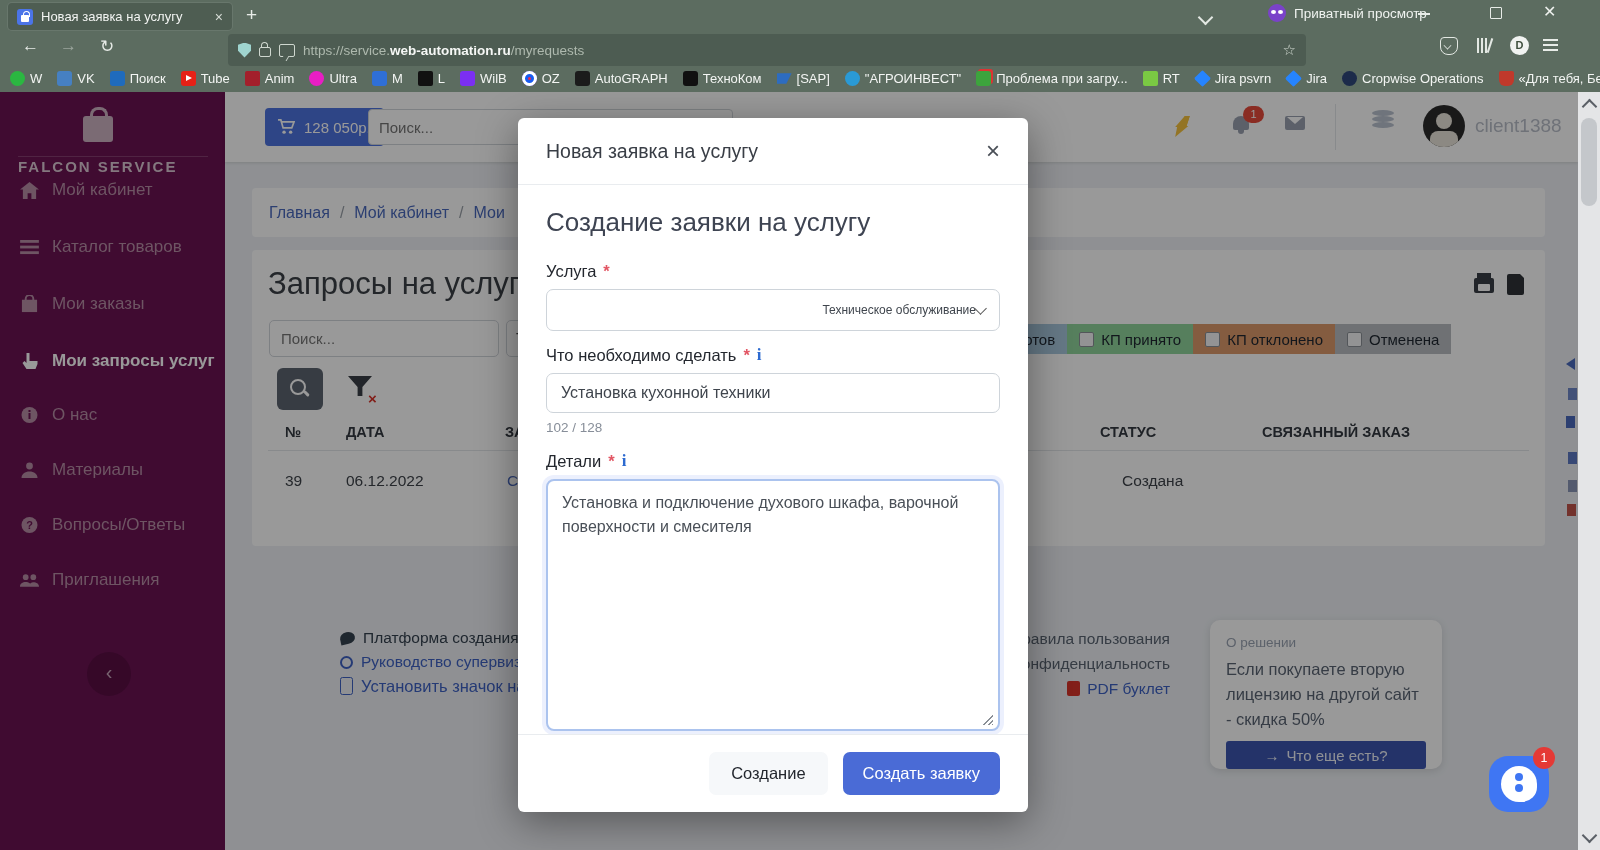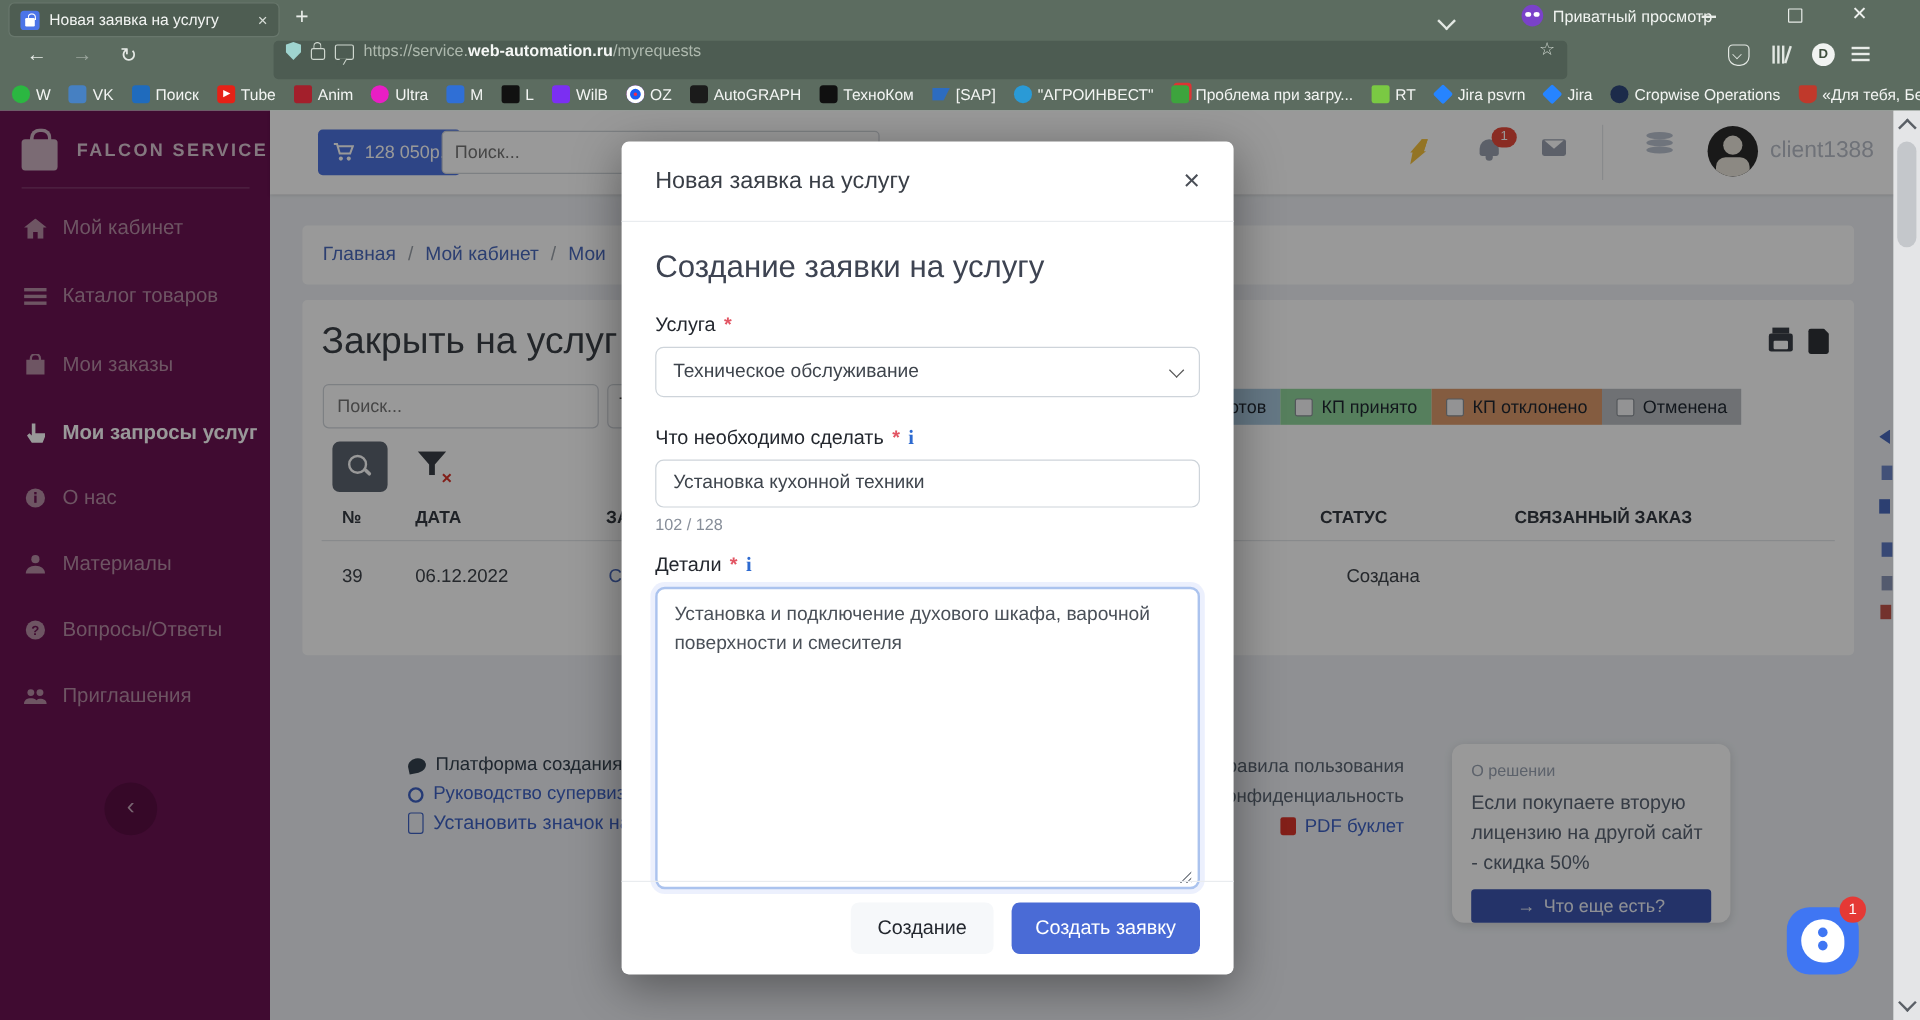--- a/index.html
+++ b/index.html
@@ -22,21 +22,21 @@
   .mask-icon{width:18px;height:18px;border-radius:50%;background:#7a42c9;position:relative;}
   .mask-icon:before{content:"";position:absolute;left:3px;top:6px;width:5px;height:4px;background:#fff;border-radius:50%;}
   .mask-icon:after{content:"";position:absolute;right:3px;top:6px;width:5px;height:4px;background:#fff;border-radius:50%;}
   .win-min{position:absolute;left:1418px;top:13px;width:12px;height:2px;background:#e8ece8;}
   .win-restore{position:absolute;left:1490px;top:7px;width:10px;height:10px;border:1.5px solid #e8ece8;border-radius:1px;}
   .win-close{position:absolute;left:1543px;top:2px;color:#eef1ee;font-size:16px;}
 
   .navbar{position:absolute;left:0;top:31px;width:1600px;height:34px;}
   .nav-glyph{position:absolute;top:5px;color:#e6eae6;font-size:17px;}
   .urlbar{position:absolute;left:228px;top:3px;width:1078px;height:28px;background:#4d5c52;border-radius:4px;
-          display:flex;align-items:flex-end;gap:8px;padding:16px 10px;box-sizing:border-box;}
+          display:flex;align-items:center;gap:8px;padding:16px 10px;box-sizing:border-box;}
   .url-text{font-size:13.5px;color:#aeb9ae;white-space:nowrap;flex:1;}
   .url-text b{color:#f5f7f5;font-weight:bold;}
   .star{margin-left:auto;color:#cfd7cf;font-size:15px;}
   .shield-ico{width:13px;height:15px;background:#9fd4cf;clip-path:polygon(50% 0,100% 15%,100% 55%,50% 100%,0 55%,0 15%);}
   .lock-ico{width:10px;height:8px;border:1.6px solid #cfd7cf;border-radius:2px;position:relative;margin-top:4px;}
   .lock-ico:before{content:"";position:absolute;left:1.2px;top:-6px;width:5px;height:5px;border:1.6px solid #cfd7cf;border-bottom:none;border-radius:4px 4px 0 0;}
   .msg-ico{width:14px;height:11px;border:1.6px solid #cfd7cf;border-radius:2px;position:relative;}
   .msg-ico:before{content:"";position:absolute;left:2px;bottom:-5px;width:5px;height:5px;background:#4d5c52;border-right:1.6px solid #cfd7cf;transform:skewX(-30deg);}
   .pocket-ico{position:absolute;left:1440px;top:6px;width:16px;height:16px;border:1.7px solid #e3e8e3;border-radius:4px 4px 8px 8px;}
   .pocket-ico:before{content:"";position:absolute;left:3px;top:4px;width:6px;height:6px;border-right:1.7px solid #e3e8e3;border-bottom:1.7px solid #e3e8e3;transform:rotate(45deg) scale(.8);}
@@ -59,21 +59,21 @@
   .bm-ag i{background:#1b1b1b;border-radius:3px;} .bm-tk i{background:#101010;border-radius:3px;}
   .bm-sap i{background:#2d6cc0;border-radius:2px;clip-path:polygon(0 15%,100% 15%,65% 85%,0 85%);}
   .bm-agro i{background:#2a9ad6;border-radius:50%;} .bm-prob i{background:#3da43d;border-radius:3px;box-shadow:2px -2px 0 #d33;}
   .bm-rt i{background:#7ac943;border-radius:2px;} .bm-jira1 i,.bm-jira2 i{background:#2684ff;transform:rotate(45deg) scale(.8);border-radius:2px;}
   .bm-crop i{background:#1c2b4a;border-radius:50%;} .bm-bes i{background:#c0392b;border-radius:2px 2px 6px 6px;}
 
   
   .page{position:absolute;left:0;top:92px;width:1578px;height:758px;background:#eef1f5;}
 
   .sidebar{position:absolute;left:0;top:0;width:225px;height:758px;background:#6b1352;}
-  .brand{position:absolute;left:18px;top:16px;display:flex;align-items:center;gap:16px;color:#dcc8d4;}
+  .brand{position:absolute;left:18px;top:16px;display:flex;align-items:center;gap:16px;color:#dcc8d4;flex-direction:column;}
   .brand-bag{width:30px;height:26px;background:#cdb3c2;border-radius:3px;position:relative;margin-top:8px;}
   .brand-bag:before{content:"";position:absolute;left:7px;top:-9px;width:12px;height:10px;border:3px solid #cdb3c2;border-bottom:none;border-radius:8px 8px 0 0;}
   .brand-name{font-size:15px;font-weight:bold;letter-spacing:2px;}
   .side-divider{position:absolute;left:18px;top:64px;width:190px;border-top:1px solid rgba(255,255,255,.18);}
   .side-item{position:absolute;left:20px;display:flex;align-items:center;gap:13px;color:#b78ea6;font-size:17px;}
   .side-item svg{flex:0 0 19px;}
   .side-item.active{color:#ffffff;font-weight:bold;}
   .collapse-btn{position:absolute;left:87px;top:560px;width:44px;height:44px;border-radius:50%;background:#5a0e44;
                 color:#c9a8bc;font-size:20px;text-align:center;line-height:41px;}
 
@@ -156,22 +156,22 @@
   .modal{position:absolute;left:518px;top:118px;width:510px;height:694px;background:#fff;border-radius:6px;
          box-shadow:0 10px 40px rgba(0,0,0,.4);z-index:60;box-sizing:border-box;}
   .modal-head{display:flex;justify-content:space-between;align-items:center;padding:21px 28px;border-bottom:1px solid #e9ecef;}
   .modal-title{font-size:19.5px;color:#393e46;}
   .modal-x{font-size:24px;color:#4a4f57;line-height:1;}
   .modal-body{padding:18px 28px 0;}
   .modal-h2{font-size:26px;color:#3e4452;font-weight:normal;margin:4px 0 24px;}
   .f-label{display:flex;align-items:center;gap:7px;font-size:16.5px;color:#23272e;margin-bottom:8px;}
   .req{color:#e25563;font-weight:bold;}
   .info-i{color:#2d6ad0;font-family:"Liberation Serif",serif;font-weight:bold;font-size:17px;}
-  .sel{height:40px;border:1px solid #ced4da;border-radius:7px;display:flex;align-items:center;justify-content:space-between;
-       padding:0 14px;font-size:16px;color:#3f454d;margin-bottom:24px;}
+  .sel{height:40px;border:1px solid #ced4da;border-radius:7px;display:flex;align-items:center;justify-content:flex-end;
+       padding:0 14px;font-size:12px;color:#3f454d;margin-bottom:14px;}
   .sel-chev{width:8px;height:8px;border-right:1.8px solid #555;border-bottom:1.8px solid #555;transform:rotate(45deg);margin-top:-4px;}
   .txt-input{width:100%;height:40px;border:1px solid #ced4da;border-radius:7px;box-sizing:border-box;padding:0 14px;
              font-size:16px;color:#3f454d;font-family:"Liberation Sans",sans-serif;}
   .counter{font-size:13.5px;color:#878e99;margin:7px 0 16px;}
   .ta-wrap{position:relative;}
   .ta{width:100%;height:252px;border:2px solid #abc3ee;border-radius:8px;box-sizing:border-box;padding:10px 14px;
       font-size:16px;line-height:1.5;color:#4a5058;font-family:"Liberation Sans",sans-serif;resize:none;outline:none;
       box-shadow:0 0 0 4px rgba(120,150,240,.14);}
   .ta-handle{position:absolute;right:7px;bottom:10px;width:11px;height:11px;
              background:repeating-linear-gradient(135deg,transparent 0 2px,#8a8f96 2px 3.2px);
@@ -411,21 +411,21 @@
 
     <div class="breadcard">
       <span class="crumb">Главная</span>
       <span class="crumb-sep">/</span>
       <span class="crumb">Мой кабинет</span>
       <span class="crumb-sep">/</span>
       <span class="crumb">Мои</span>
     </div>
 
     <div class="maincard">
-      <div class="page-title">Закрыть на услуг</div>
+      <div class="page-title">Запросы на услуг</div>
       <input class="tbl-search" placeholder="Поиск..." style="">
       <div class="type-frag">Т</div>
       <div class="chips">
         <span class="chip chip-ready">
             <i></i>
             <span>готов</span>
           </span>
         <span class="chip chip-accepted">
             <i></i>
             <span>КП принято</span>

